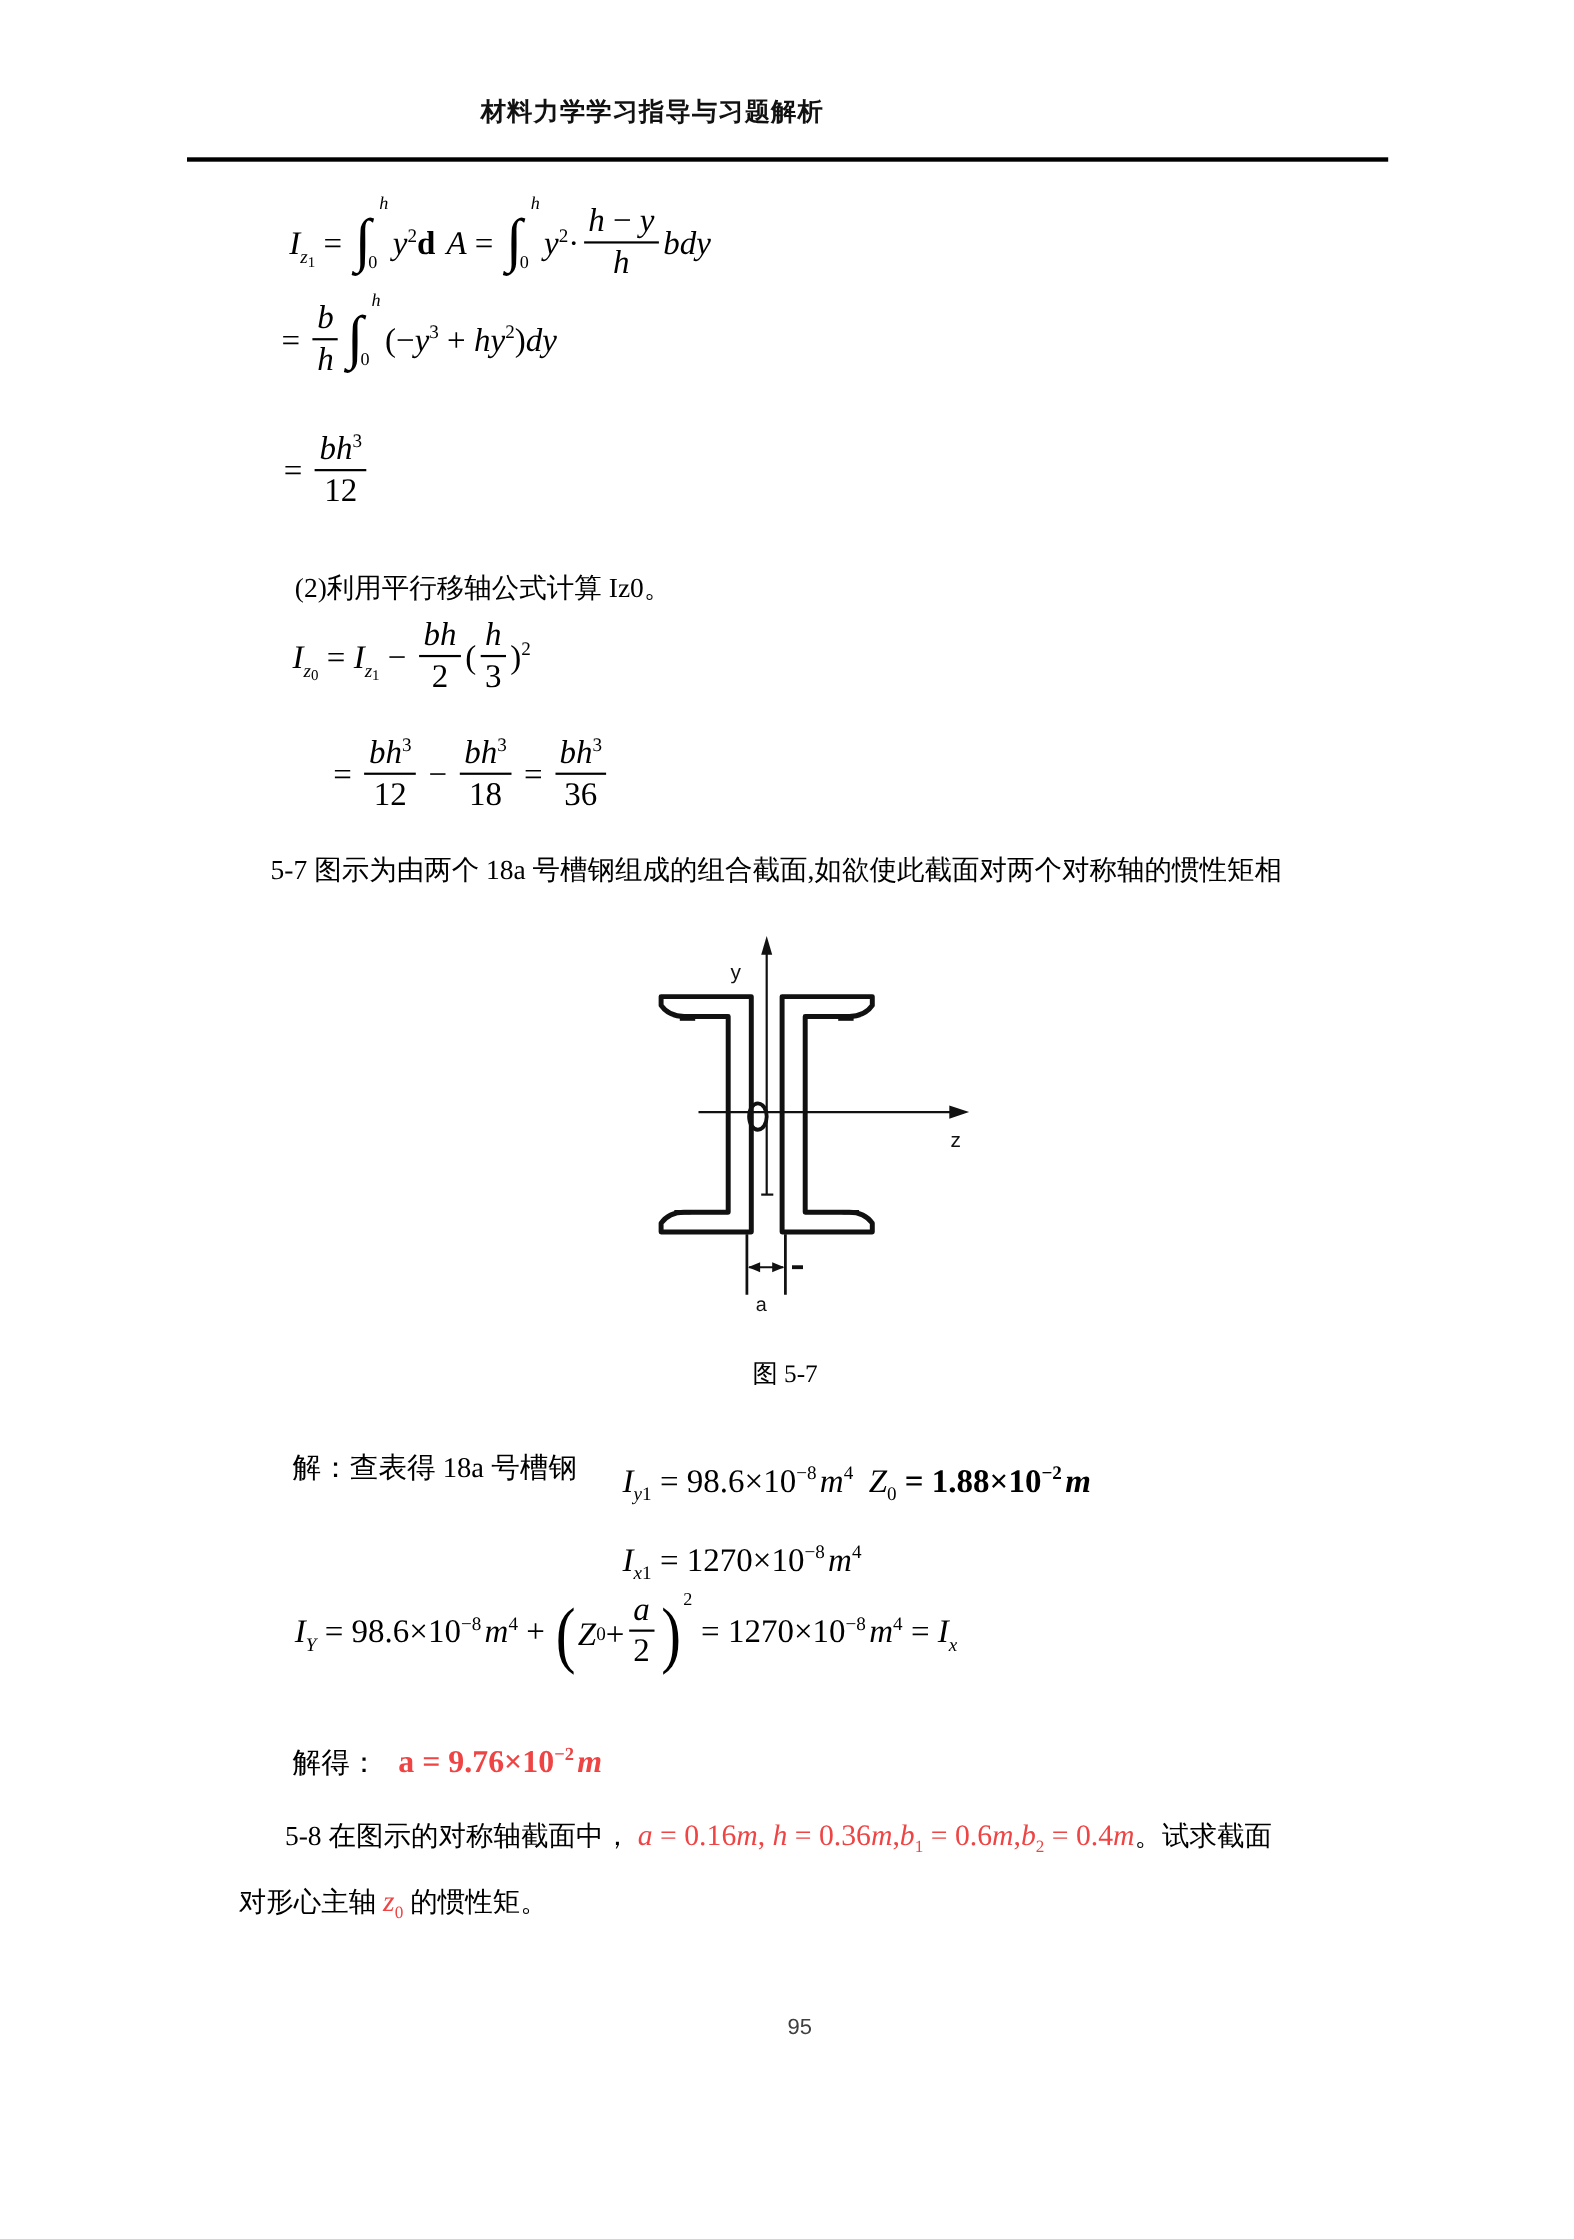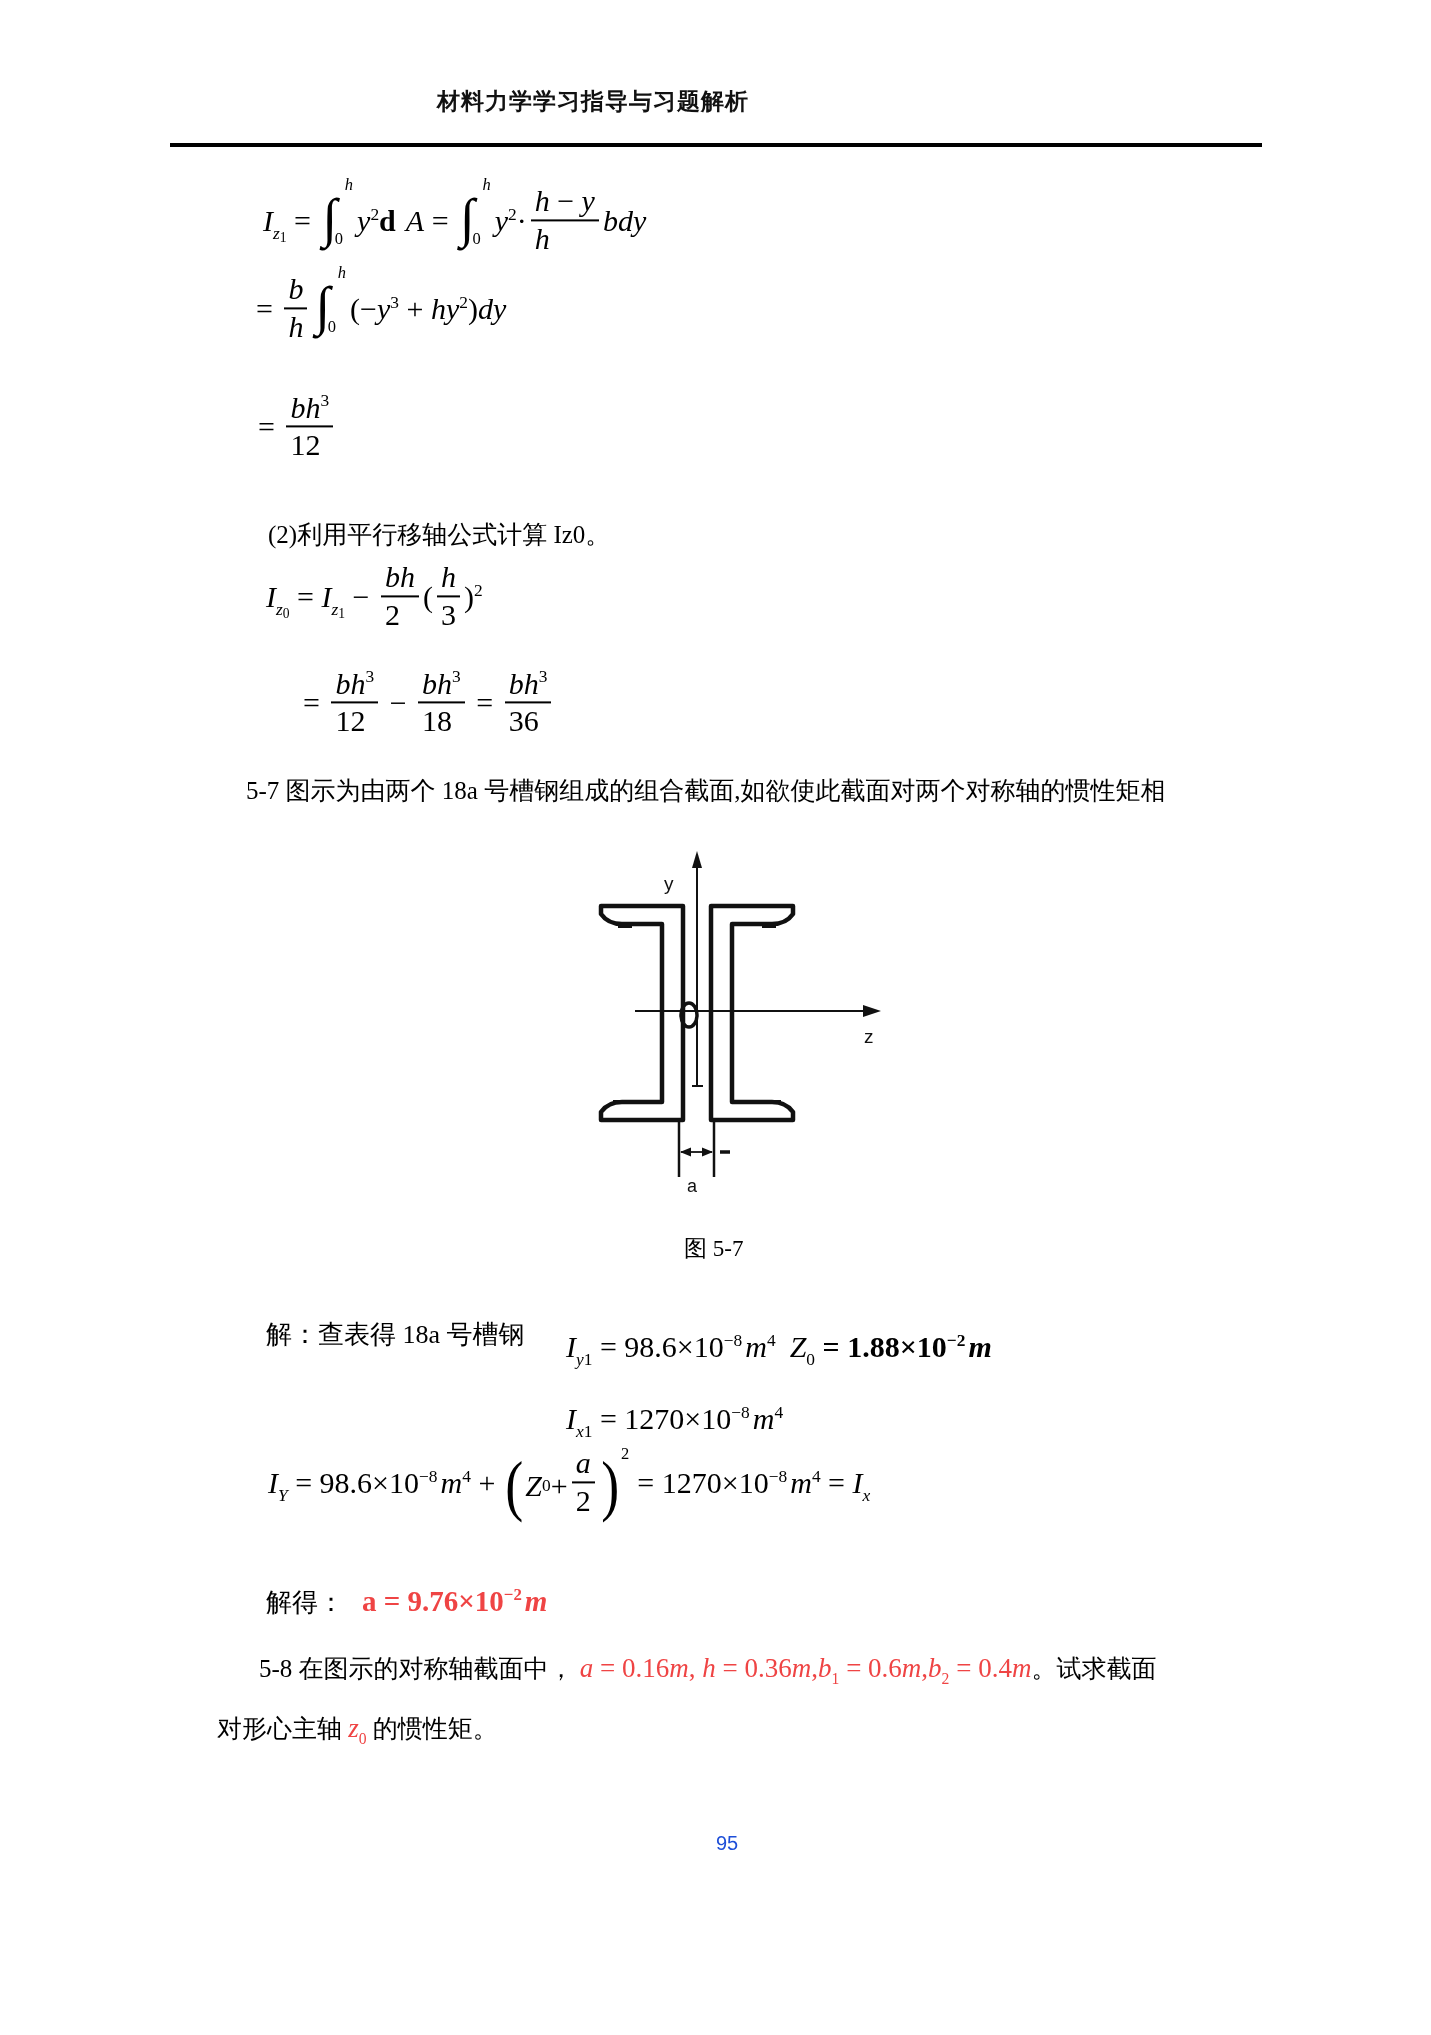--- a/index.html
+++ b/index.html
@@ -4,32 +4,32 @@
 <style>
   html,body{margin:0;padding:0;background:#fff;}
   .page{position:relative;width:1431px;height:1926px;background:#fff;overflow:hidden;
         font-family:"Liberation Serif",serif;color:#000;}
   .abs{position:absolute;white-space:nowrap;}
   .hdr{font-family:"Liberation Sans",sans-serif;font-size:23px;font-weight:600;letter-spacing:1px;color:#111;}
   .rule{position:absolute;background:#000;}
   .cjk{font-size:25px;color:#000;}
   .cjkb{font-size:26px;color:#000;}
   .cap{font-size:23px;color:#000;}
-  .pgnum{font-family:"Liberation Sans",sans-serif;font-size:20px;color:#1d4ed8;}
+  .pgnum{font-family:"Liberation Sans",sans-serif;font-size:20px;color:#404040;}
   
   .fm{position:absolute;font-family:"Liberation Serif",serif;font-size:30px;color:#000;white-space:nowrap;}
   .fmi{display:inline;font-family:"Liberation Serif",serif;font-size:27px;color:#ef4444;white-space:nowrap;}
   .fm span,.fmi span{line-height:1;}
   .tv{font-style:italic;}
   .tb{font-weight:bold;}
   .tw{font-weight:bold;font-style:italic;}
   .tsb{font-size:58%;vertical-align:-0.45em;}
   .tsb .tsb{font-size:78%;vertical-align:-0.25em;}
   .tsp{font-size:58%;vertical-align:0.65em;}
-  .tf{display:inline-block;vertical-align:middle;text-align:left;margin:0 4px;transform:translateY(-0.12em);}
+  .tf{display:inline-block;vertical-align:middle;text-align:center;margin:0 4px;transform:translateY(-0.12em);}
   .tfn{display:block;padding:0 4px 3px;}
   .tfd{display:block;border-top:2px solid #000;padding:3px 4px 0;}
   .ti{position:relative;display:inline-block;margin:0 16px 0 4px;width:0.62em;}
   .tig{font-size:180%;line-height:0.75;display:inline-block;transform:translateY(0.1em);}
   .tiu{position:absolute;right:-12px;top:-0.55em;font-size:55%;}
   .til{position:absolute;right:-2px;bottom:-0.45em;font-size:55%;}
   .tp{display:inline-flex;align-items:center;vertical-align:middle;}
   .tpg{font-size:225%;line-height:0.72;transform:scaleX(0.8);font-weight:400;}
   .tpc{display:inline-flex;align-items:center;}
   .tpe{font-size:55%;align-self:flex-start;transform:translateY(-0.35em);}

